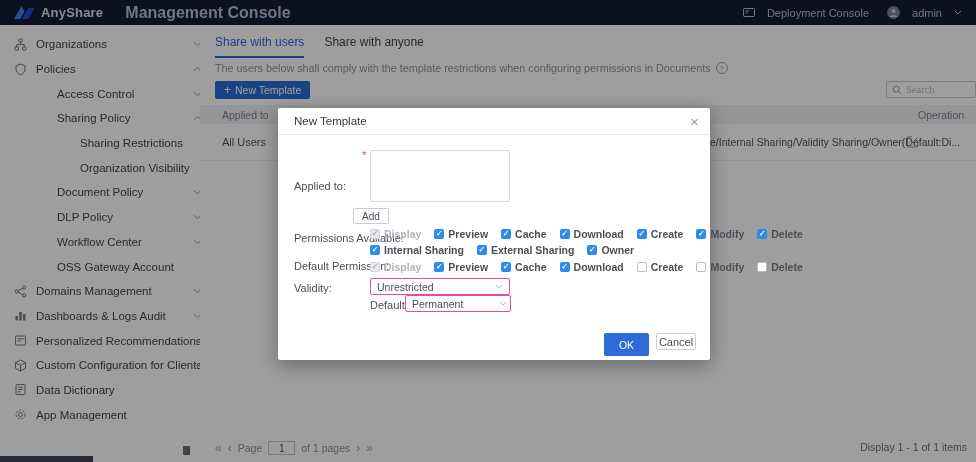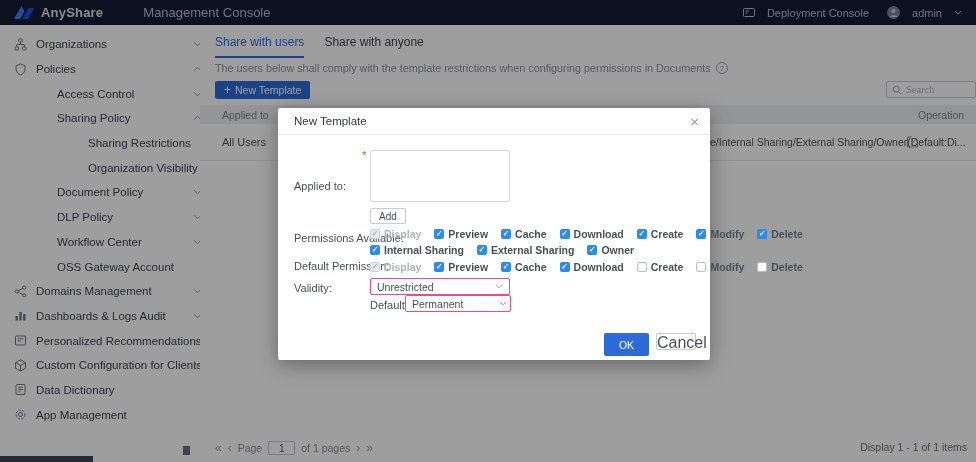--- a/index.html
+++ b/index.html
@@ -6,30 +6,30 @@
   html,body { width: 976px; height: 462px; }
   body {
     position: relative; overflow: hidden; background: #fff;
     font-family: "Liberation Sans", sans-serif;
   }
   
   .topbar { position: absolute; top:0; left:0; right:0; height:25px; background:#141b33;
     display:flex; align-items:center; padding:0 14px; color:#b9bfce; font-size:11px; z-index:1; }
   .brand { display:flex; align-items:center; gap:6px; }
   .logo-text { color:#dde1ea; font-weight:bold; font-size:13px; letter-spacing:.2px; }
-  .product { margin-left:40px; font-size:13px; color:#b9bfce; }
+  .product { margin-left:22px; font-size:16px; color:#b9bfce;font-weight:bold; }
   .topbar-right { margin-left:auto; display:flex; align-items:center; gap:18px; }
   .deploy, .user { display:flex; align-items:center; gap:12px; cursor:pointer; }
   .icon-wrap { display:inline-flex; align-items:center; }
   
   .sidebar { position:absolute; top:25px; left:0; width:216px; bottom:0; background:#fff;
     border-right:1px solid #e4e6ea; z-index:1; padding-top:7px; }
   .nav-item { height:24.7px; display:flex; align-items:center; font-size:11.5px;
     color:#3f454e; position:relative; cursor:pointer; white-space:nowrap; }
-  .lvl1 { padding-left:14px; } .lvl2 { padding-left:57px; } .lvl3 { padding-left:80px;margin-left:8px; }
+  .lvl1 { padding-left:14px; } .lvl2 { padding-left:57px; } .lvl3 { padding-left:80px; }
   .nav-ico { width:13px; height:13px; margin-right:9px; display:inline-flex; flex:none; }
   .nav-chev { position:absolute; right:13px; top:50%; transform:translateY(-50%); display:inline-flex; }
   .nav-item.selected { background:#e4e4e4; color:#3a77e0; }
   .sb-vthumb { position:absolute; left:183px; bottom:7px; width:7px; height:9px; background:#6b6f79; }
   .sb-hthumb { position:absolute; left:0; bottom:0; width:93px; height:6px; background:#3f4554; }
   
   .main { position:absolute; left:200px; top:25px; right:0; bottom:0; background:#fff; z-index:1; }
   .tabs { position:absolute; left:15px; top:10px; display:flex; gap:20px; }
   .tab { font-size:12px; color:#41464e; padding-bottom:7px; cursor:pointer; }
   .tab.active { color:#2e6be0; border-bottom:2px solid #2e6be0; }
@@ -70,21 +70,21 @@
   .modal-header { height:27px; border-bottom:1px solid #e9e9e9; position:relative; }
   .modal-title { position:absolute; left:16px; top:50%; transform:translateY(-50%);
     color:#32373f; font-size:11.5px; }
   .modal-close { position:absolute; right:11px; top:50%; transform:translateY(-50%);
     color:#9aa0a8; font-size:15px; cursor:pointer; line-height:1; }
   .req { position:absolute; left:84px; top:41px; color:#e04545; font-size:11px; }
   .applied-ta { position:absolute; left:92px; top:42px; width:140px; height:52px;
     border:1px solid #d7dade; border-radius:2px; resize:none; outline:none; font-family:inherit; }
   .lbl { position:absolute; left:16px; color:#4a4f57; font-size:11px; white-space:nowrap; }
   .lbl-applied { top:72px; }
-  .btn-add { position:absolute; left:92px; top:100px; height:16px; padding:0 8px; background:#fff;
+  .btn-add { position:absolute; left:75px; top:100px; height:16px; padding:0 8px; background:#fff;
     border:1px solid #c9ccd2; border-radius:2px; font-size:10px; color:#4a4f57; cursor:pointer;
     font-family:inherit; }
   .lbl-perm { top:124px; }
   .cb-row { position:absolute; left:92px; display:flex; align-items:center; }
   #perm-row-1 { top:120px; } #perm-row-2 { top:136px; } #defperm-row { top:153px; }
   .lbl-defperm { top:152px; }
   .cb-item { display:inline-flex; align-items:center; margin-right:13px; cursor:pointer;font-weight:bold; }
   .cb { width:10px; height:10px; border-radius:2px; margin-right:4px; display:inline-flex;
     align-items:center; justify-content:center; flex:none; }
   .cb.on { background:#2b8ced; }
@@ -97,21 +97,21 @@
   .lbl-validity { top:174px; }
   .select { position:absolute; border:1px solid #ec4899; border-radius:2px; background:#fff;
     display:flex; align-items:center; justify-content:space-between; padding:0 6px;
     font-size:10.5px; color:#4a4f57; cursor:pointer;gap:36px; }
   .validity-select { left:92px; top:170px; width:140px; height:17px; }
   .lbl-default { left:92px; top:191px; }
   .default-select { left:127px; top:187px; width:106px; height:17px; }
   .btn-ok { position:absolute; left:326px; top:225px; width:45px; height:23px; background:#2e6bd8;
     color:#fff; border:none; border-radius:2px; font-size:10.5px; cursor:pointer; font-family:inherit; }
   .btn-cancel { position:absolute; left:378px; top:225px; width:40px; height:17px; background:#fff;
-    color:#4a4f57; border:1px solid #c9ccd2; border-radius:2px; font-size:16px; cursor:pointer;
+    color:#4a4f57; border:1px solid #c9ccd2; border-radius:2px; font-size:11px; cursor:pointer;
     font-family:inherit; }
 </style>
 </head>
 <body>
 
 <header class="topbar">
   <div class="brand">
     <span class="icon-wrap">
       <svg width="21" height="13" viewBox="0 0 21 13">
           <path d="M0 13 L7.5 0 L10.5 5.2 L6 13 Z" fill="#3b82f6"></path>
@@ -336,21 +336,21 @@
     <input placeholder="Search" style="">
   </div>
 
   <div class="thead">
     <span class="th-applied">Applied to</span>
     <span class="th-op">Operation</span>
   </div>
 
   <div class="trow">
     <span class="td-applied">All Users</span>
-    <span class="td-perm">e/Internal Sharing/External Sharing/Owner(Default:Di...</span>
+    <span class="td-perm">e/Internal Sharing/Validity Sharing/Owner(Default:Di...</span>
     <span class="td-op">
       <svg width="13" height="13" viewBox="0 0 13 13" fill="none" stroke="#8b95a5">
           <path d="M11.5 7 V11.5 H1.5 V1.5 H6"></path>
           <path d="M5 8.5 L11.5 2"></path>
         </svg>
     </span>
   </div>
 
   <div class="pager">
     <span class="pg-btn">«</span>

